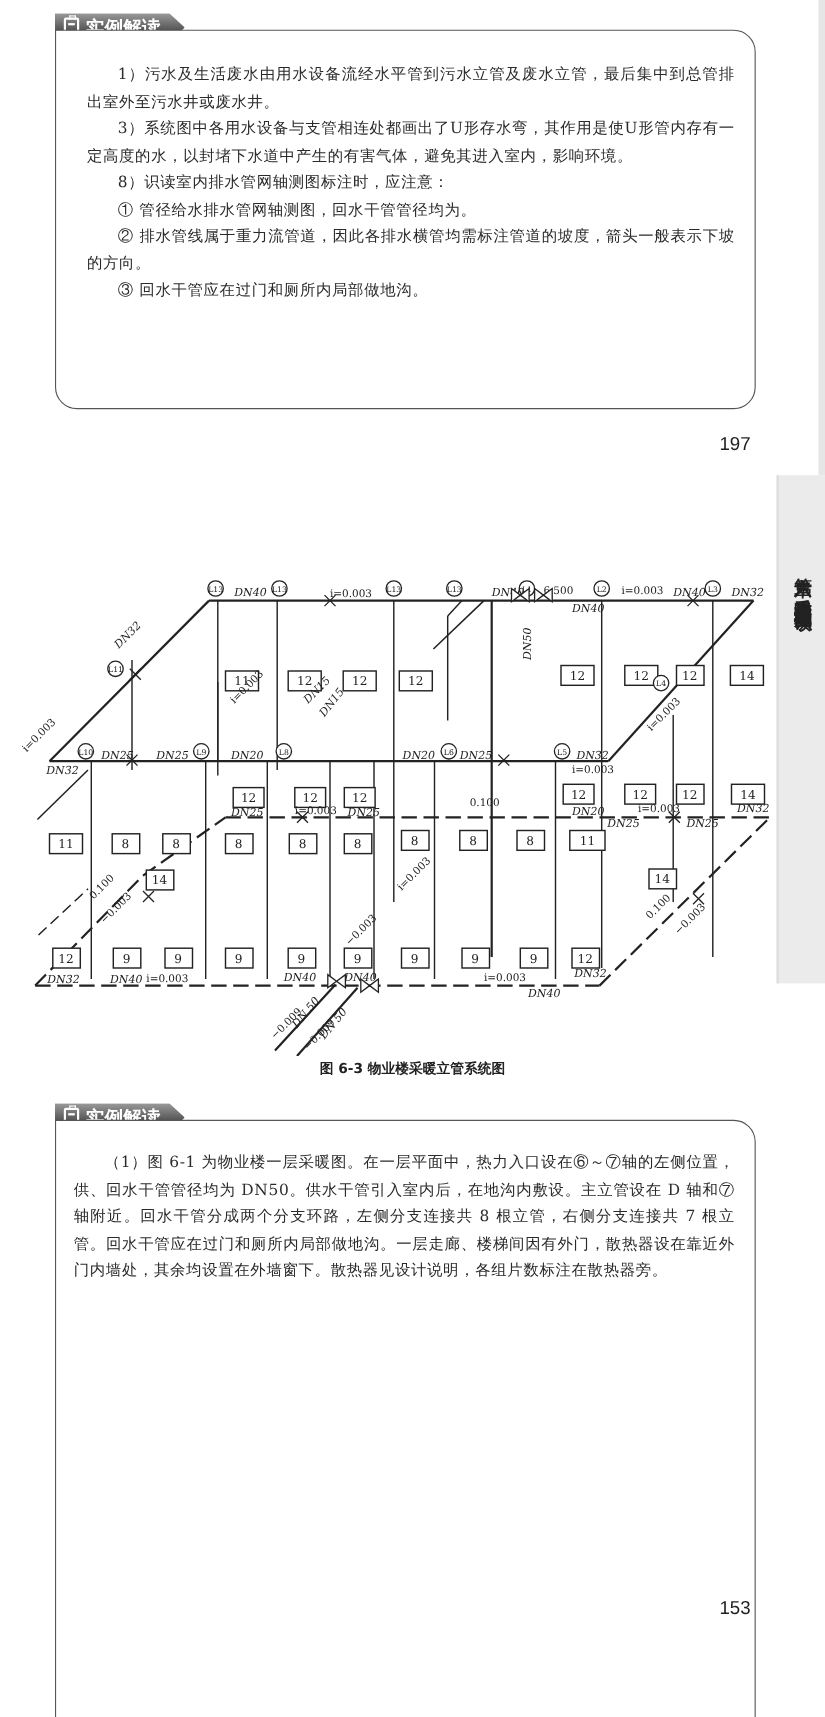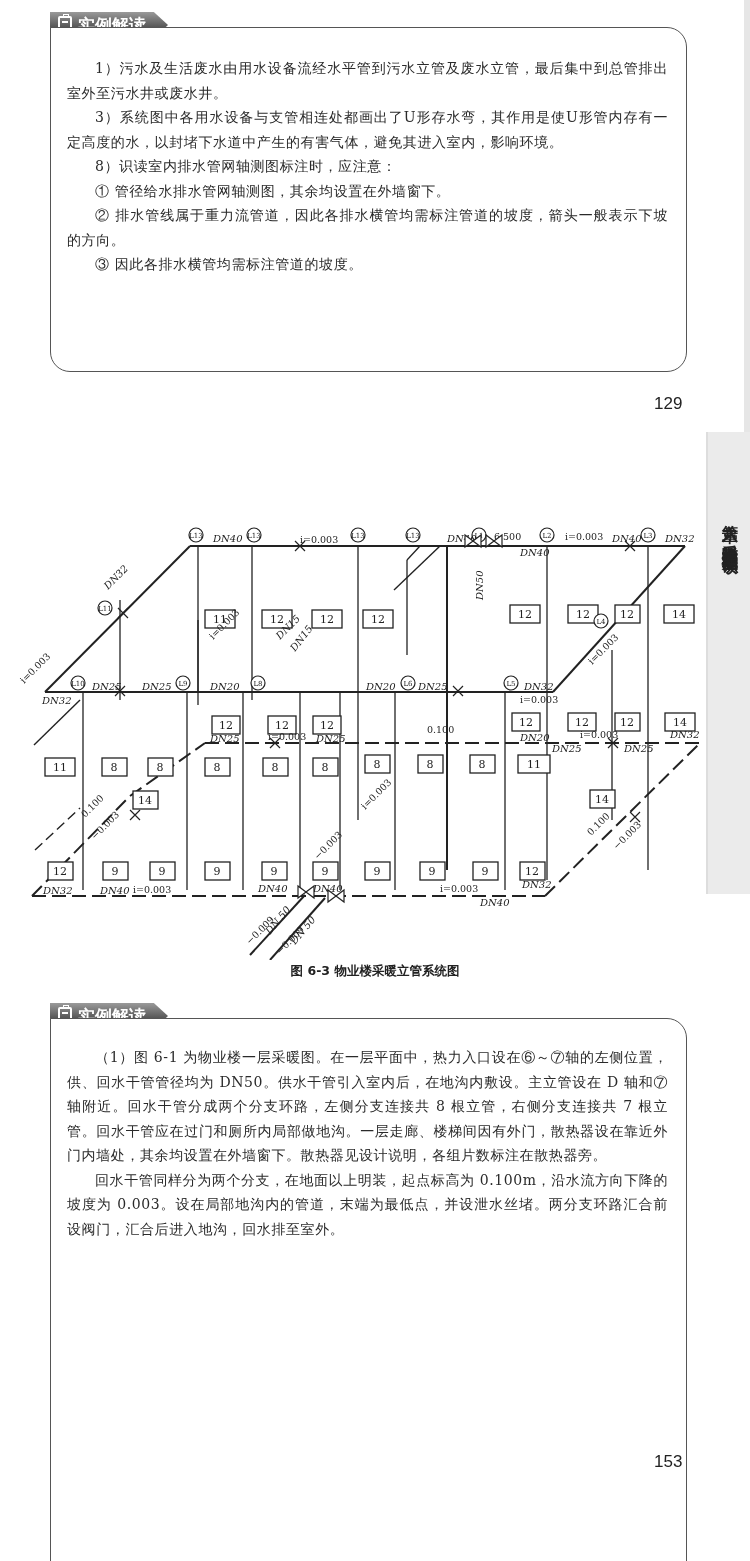--- a/index.html
+++ b/index.html
@@ -29,29 +29,29 @@
             font-family:"DejaVu Sans","Liberation Sans",sans-serif; font-size:12.5px; font-weight:bold; color:#222; }
   svg text { font-family:"DejaVu Serif","Liberation Serif",serif; }
 </style>
 </head>
 <body>
 
 <div class="tag" style="left:50px;top:12px;">
   <span class="ico"></span>
   <span>实例解读</span>
 </div>
-<div class="panel" style="top:27px;height:345px;padding:28px 18px 0 16px;">
+<div class="panel" style="top:27px;height:345px;padding:28px 18px 0 28px;">
   <p class="p ind">1）污水及生活废水由用水设备流经水平管到污水立管及废水立管，最后集中到总管排出室外至污水井或废水井。</p>
   <p class="p ind">3）系统图中各用水设备与支管相连处都画出了U形存水弯，其作用是使U形管内存有一定高度的水，以封堵下水道中产生的有害气体，避免其进入室内，影响环境。</p>
   <p class="p ind">8）识读室内排水管网轴测图标注时，应注意：</p>
-  <p class="p ind">① 管径给水排水管网轴测图，其余均设置在外墙窗下。</p>
+  <p class="p ind">① 管径给水排水管网轴测图，回水干管管径均为。</p>
   <p class="p ind">② 排水管线属于重力流管道，因此各排水横管均需标注管道的坡度，箭头一般表示下坡的方向。</p>
-  <p class="p ind">③ 因此各排水横管均需标注管道的坡度。</p>
-</div>
-<div class="pagenum" style="left:654px;top:394px;">129</div>
+  <p class="p ind">③ 回水干管应在过门和厕所内局部做地沟。</p>
+</div>
+<div class="pagenum" style="left:654px;top:394px;">197</div>
 
 <div class="rightbar"></div>
 <div class="sidetab">
   <span class="vt">第六章　采暖与通风空调工程施工图识读</span>
 </div>
 
 <svg style="position:absolute;left:0;top:500px;" width="706" height="460" viewBox="0 500 706 460" fill="none" stroke="#222" stroke-width="1.4">
 
   <line x1="190" y1="546" x2="685" y2="546" stroke-width="2"></line>
   <line x1="190" y1="546" x2="45" y2="692" stroke-width="2"></line>
@@ -283,15 +283,14 @@
   </g>
 </svg>
 <div class="figcap">图 6-3  物业楼采暖立管系统图</div>
 
 <div class="tag" style="left:50px;top:1003px;">
   <span class="ico"></span>
   <span>实例解读</span>
 </div>
 <div class="panel" style="top:1018px;height:572px;padding:26px 18px 0 16px;">
   <p class="p ind">（1）图 6-1 为物业楼一层采暖图。在一层平面中，热力入口设在⑥～⑦轴的左侧位置，供、回水干管管径均为 DN50。供水干管引入室内后，在地沟内敷设。主立管设在 D 轴和⑦轴附近。回水干管分成两个分支环路，左侧分支连接共 8 根立管，右侧分支连接共 7 根立管。回水干管应在过门和厕所内局部做地沟。一层走廊、楼梯间因有外门，散热器设在靠近外门内墙处，其余均设置在外墙窗下。散热器见设计说明，各组片数标注在散热器旁。</p>
-  <p class="p ind">回水干管同样分为两个分支，在地面以上明装，起点标高为 0.100m，沿水流方向下降的坡度为 0.003。设在局部地沟内的管道，末端为最低点，并设泄水丝堵。两分支环路汇合前设阀门，汇合后进入地沟，回水排至室外。</p>
 </div>
 <div class="pagenum" style="left:654px;top:1452px;">153</div>
 
 </body></html>

